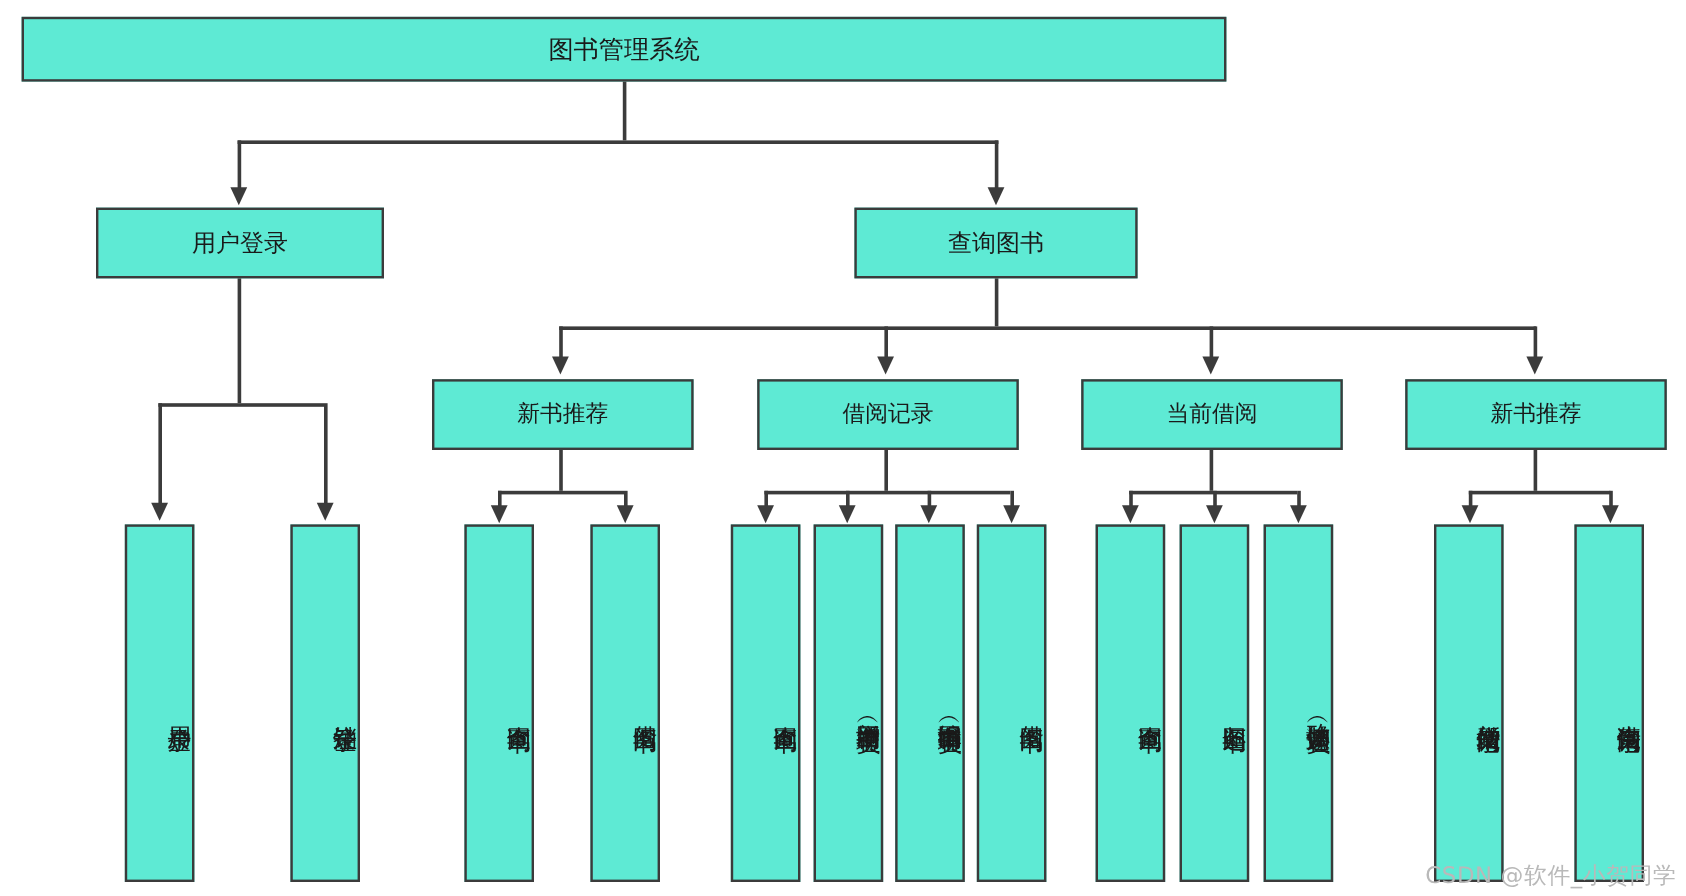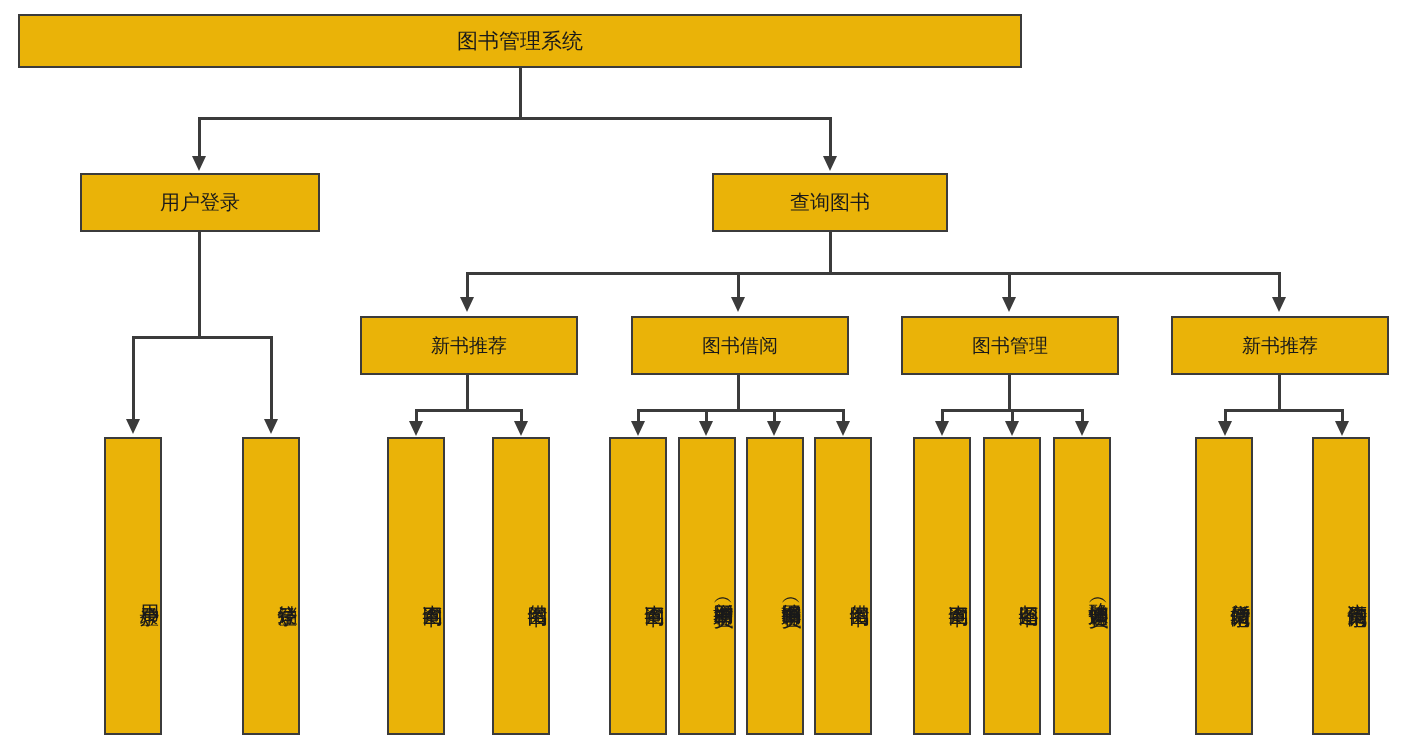--- a/index.html
+++ b/index.html
@@ -13,21 +13,21 @@
     position:relative;
     width:1405px;
     height:747px;
     background:#ffffff;
     overflow:hidden;
   }
   
   .node{
     position:absolute;
     box-sizing:border-box;
-    background:#eab308;
+    background:#5eead4;
     border:2px solid #3b3b3b;
     display:flex;
     align-items:center;
     justify-content:center;
     text-align:center;
     color:#1a1a1a;
     line-height:1.25;
   }
   .node.root{
     font-size:21px;
@@ -120,24 +120,24 @@
   <div class="arrow" style="left:731px;top:297px;"></div>
   <div class="ln vline" style="left:1008px;top:272px;height:27px;"></div>
   <div class="arrow" style="left:1002px;top:297px;"></div>
   <div class="ln vline" style="left:1278px;top:272px;height:27px;"></div>
   <div class="arrow" style="left:1272px;top:297px;"></div>
 
   <div class="node level2" style="left:360px;top:316px;width:218px;height:59px;">
     <span class="txt">新书推荐</span>
   </div>
   <div class="node level2" style="left:631px;top:316px;width:218px;height:59px;">
-    <span class="txt">图书借阅</span>
+    <span class="txt">借阅记录</span>
   </div>
   <div class="node level2" style="left:901px;top:316px;width:218px;height:59px;">
-    <span class="txt">图书管理</span>
+    <span class="txt">当前借阅</span>
   </div>
   <div class="node level2" style="left:1171px;top:316px;width:218px;height:59px;">
     <span class="txt">新书推荐</span>
   </div>
 
   <div class="ln vline" style="left:466px;top:375px;height:34px;"></div>
   <div class="ln hline" style="left:415px;top:409px;width:105px;"></div>
   <div class="ln vline" style="left:415px;top:409px;height:14px;"></div>
   <div class="arrow" style="left:409px;top:421px;"></div>
   <div class="ln vline" style="left:520px;top:409px;height:14px;"></div>
@@ -207,14 +207,15 @@
     <span class="txt">确认归还（管理员）</span>
   </div>
 
   <div class="node leaf" style="left:1195px;top:437px;width:58px;height:298px;">
     <span class="txt">新增借阅记录</span>
   </div>
   <div class="node leaf" style="left:1312px;top:437px;width:58px;height:298px;">
     <span class="txt">查询借阅记录</span>
   </div>
 
+  <div id="watermark">CSDN @软件_小贺同学</div>
 
 </div>
 
 </body></html>

